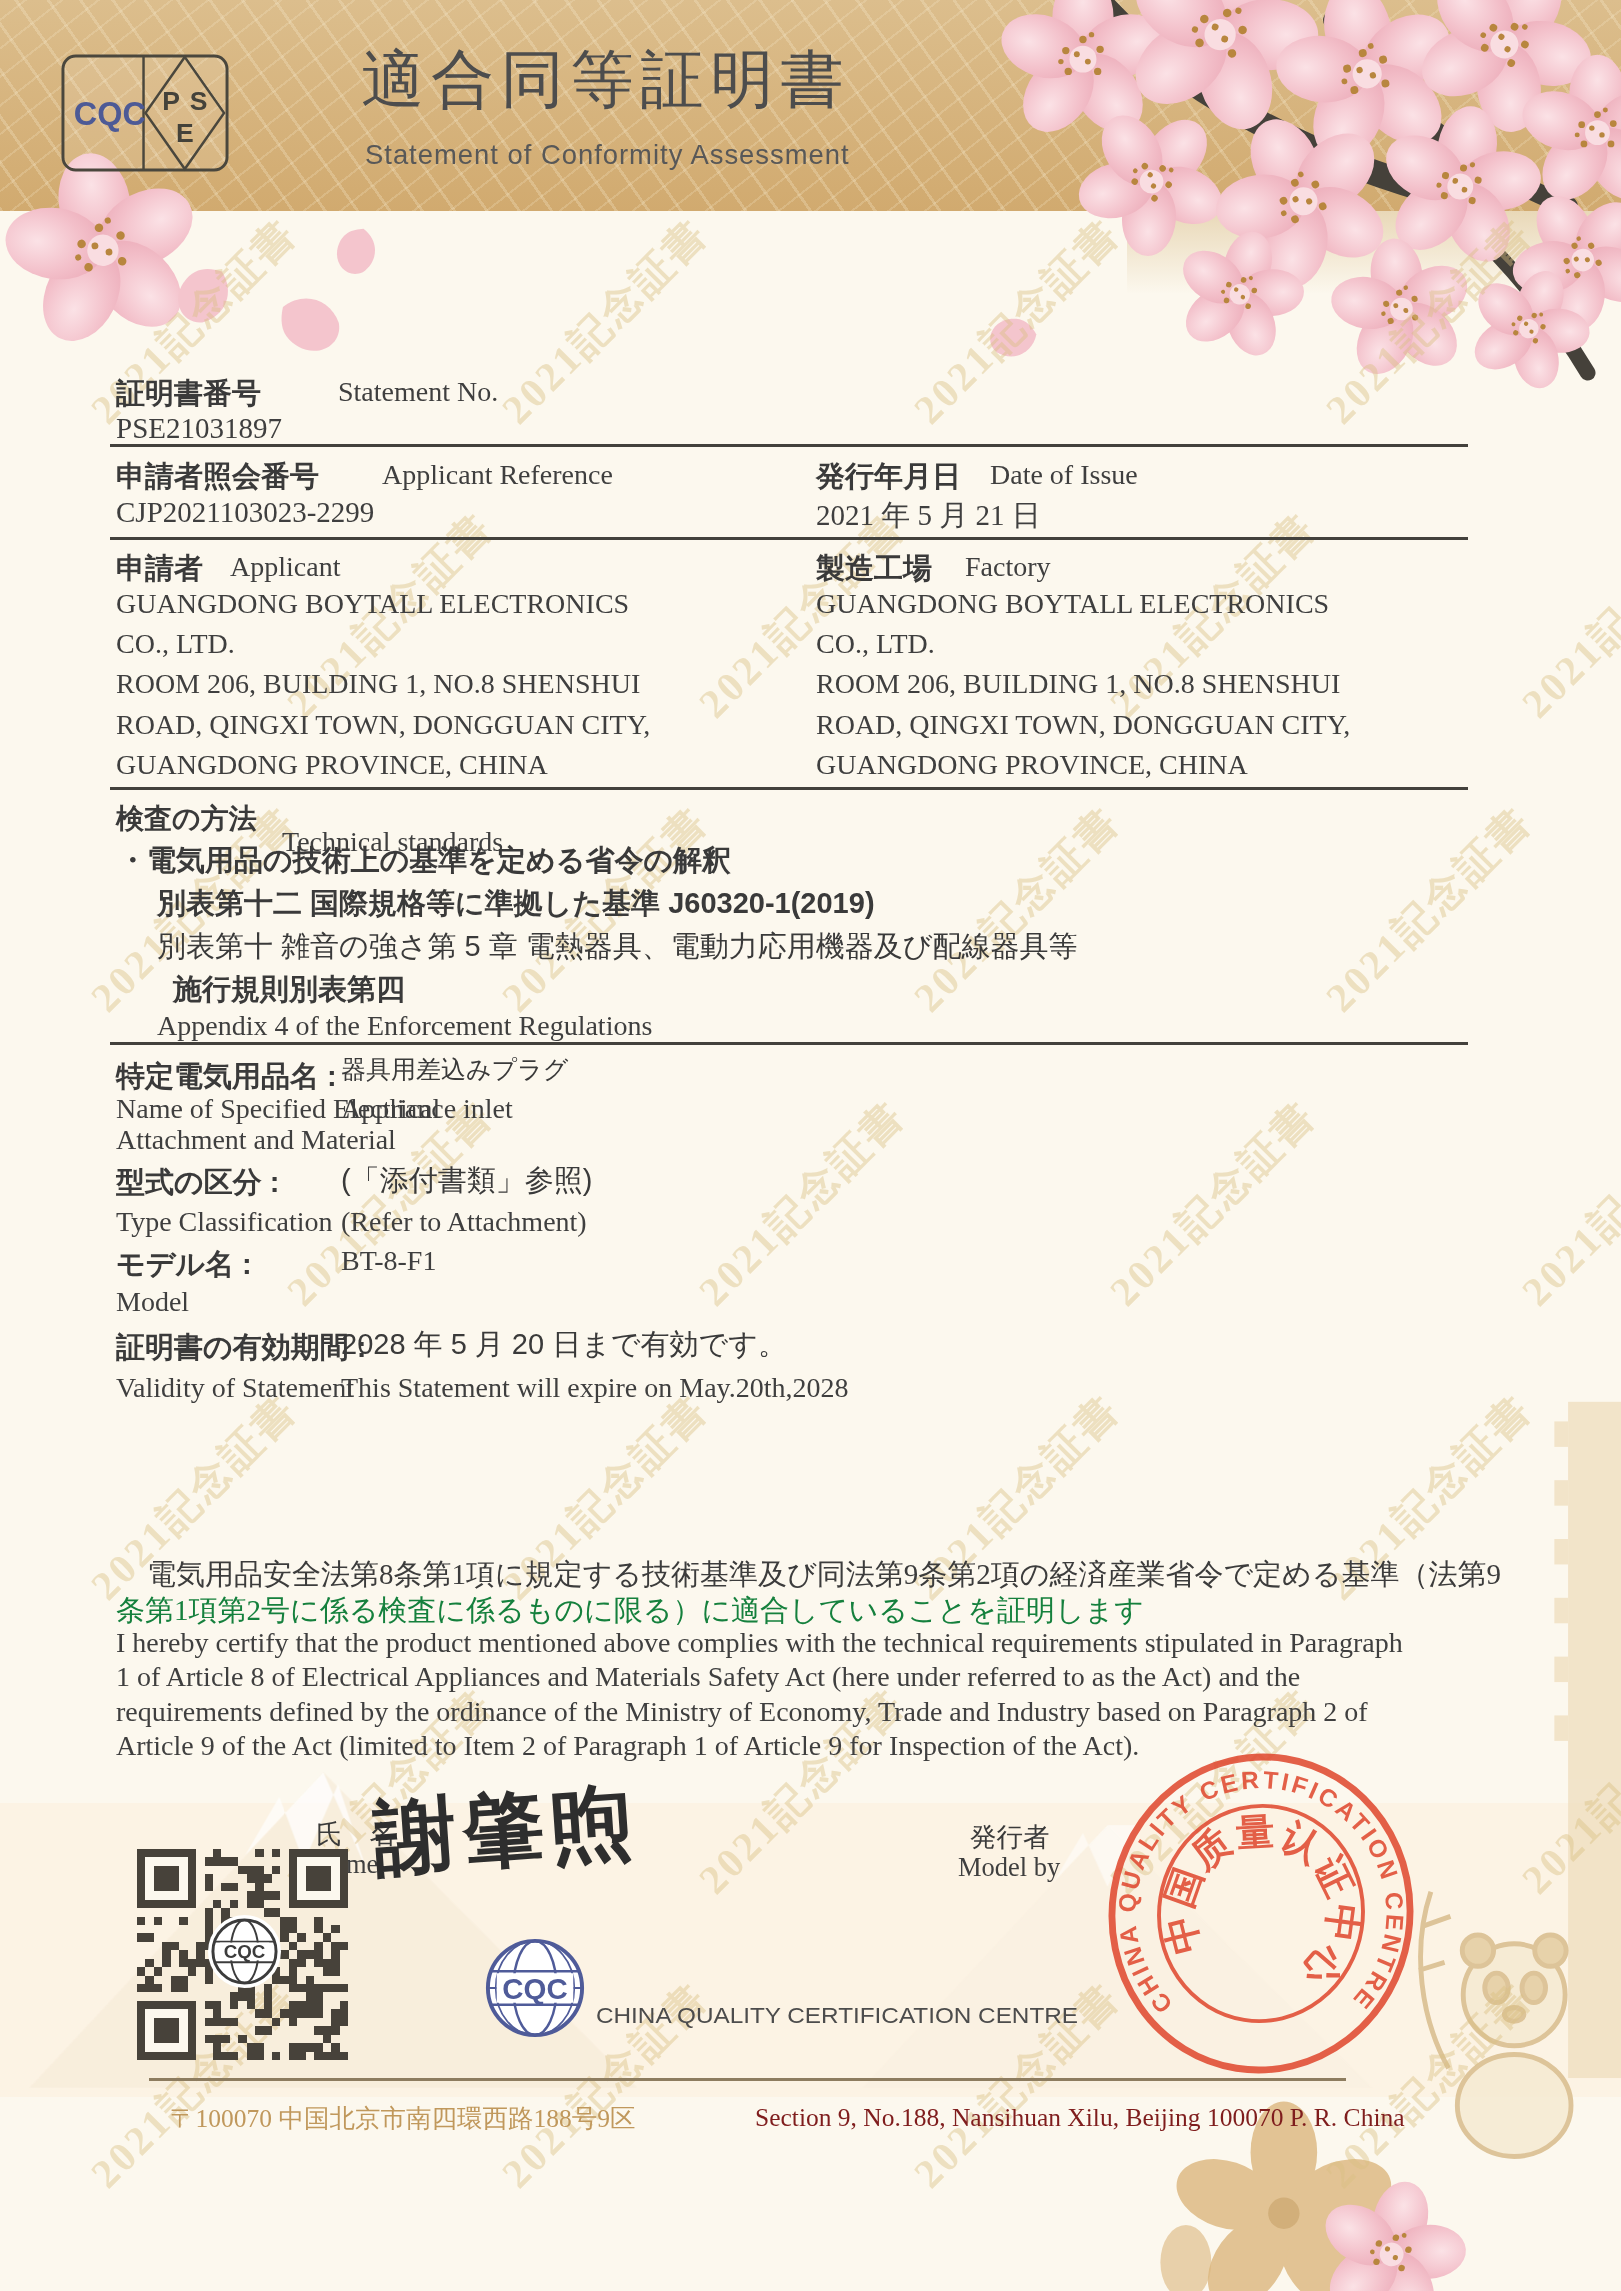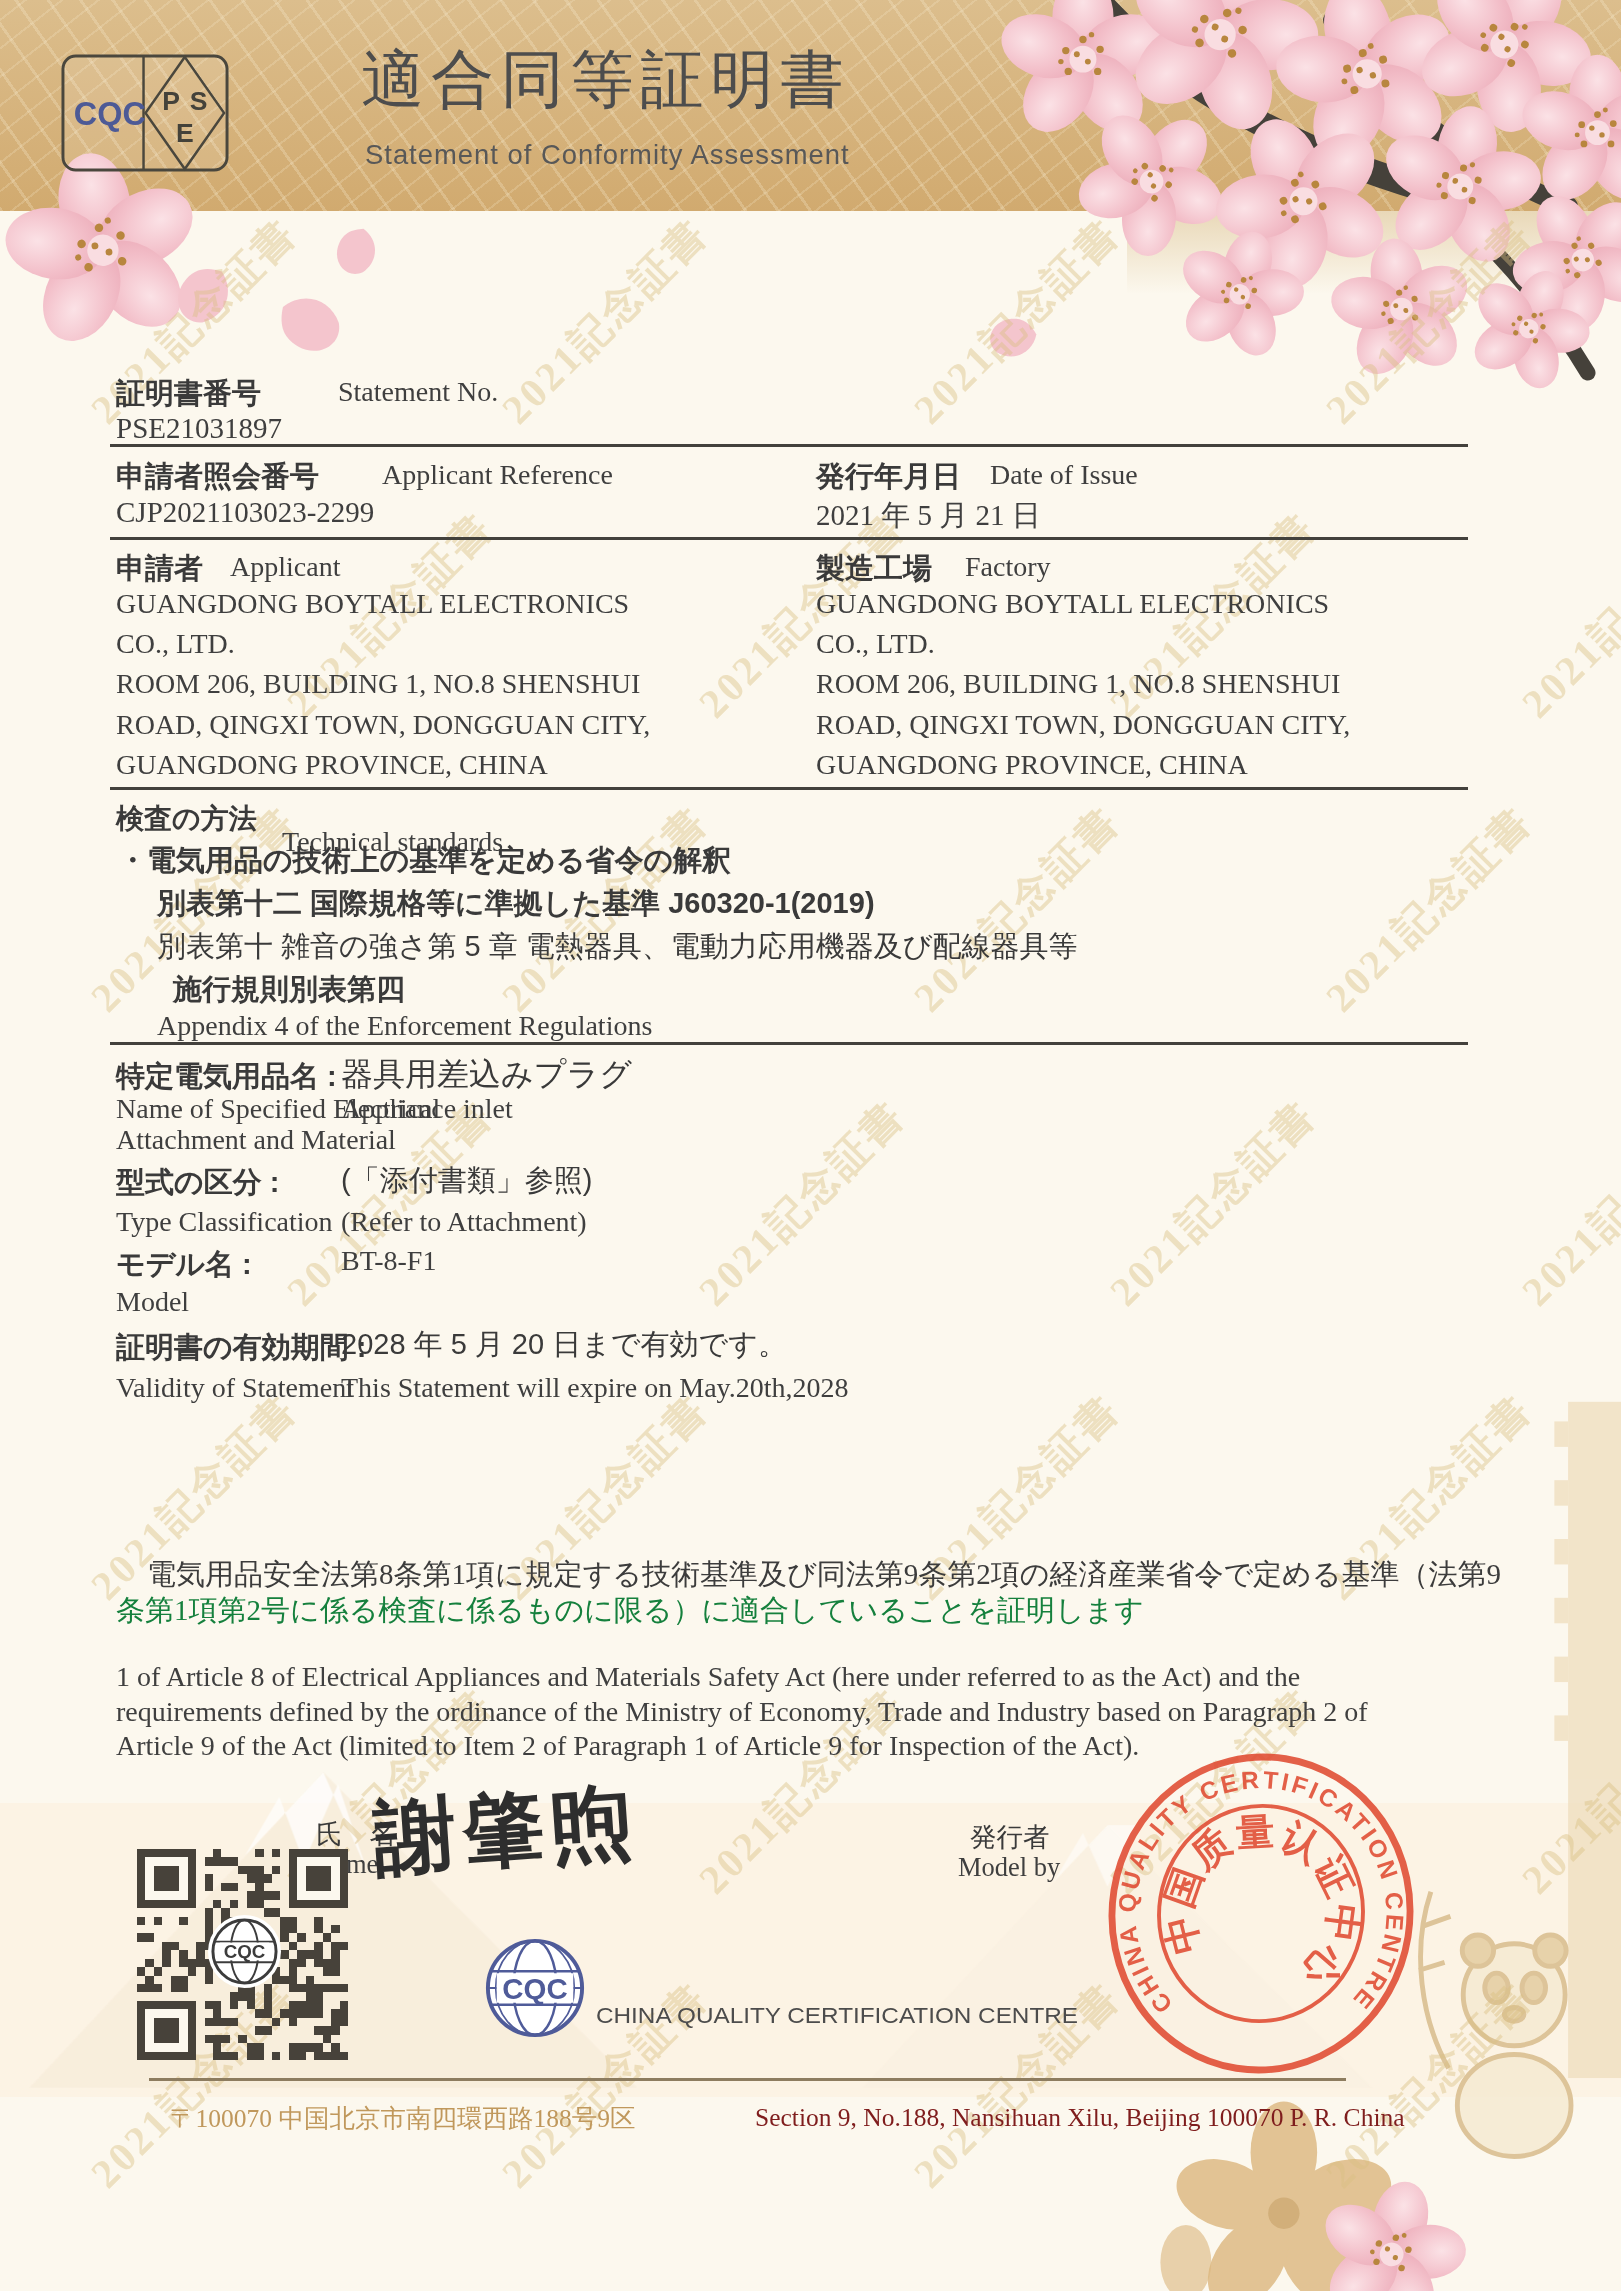--- a/index.html
+++ b/index.html
@@ -212,41 +212,42 @@
   <div class="txt jpb" style="left:116px;top:800px;font-size:28px;">検査の方法</div>
   <div class="txt sf" style="left:270px;top:826px;font-size:28px;margin-left:12px;">Technical standards</div>
   <div class="txt jpb" style="left:118px;top:841px;font-size:29px;">・電気用品の技術上の基準を定める省令の解釈</div>
   <div class="txt jpb" style="left:157px;top:884px;font-size:29px;">別表第十二 国際規格等に準拠した基準 J60320-1(2019)</div>
   <div class="txt jp" style="left:157px;top:927px;font-size:29px;">別表第十 雑音の強さ第 5 章 電熱器具、電動力応用機器及び配線器具等</div>
   <div class="txt jpb" style="left:173px;top:970px;font-size:29px;">施行規則別表第四</div>
   <div class="txt sf" style="left:157px;top:1010px;font-size:28px;">Appendix 4 of the Enforcement Regulations</div>
   <div class="hr" style="top:1042px;"></div>
 
   <div class="txt jpb" style="left:116px;top:1057px;font-size:29px;">特定電気用品名 :</div>
-  <div class="txt jp" style="left:341px;top:1053px;font-size:32px;">器具用差込みプラグ</div>
+  <div class="txt jp" style="left:341px;top:1053px;font-size:25px;">器具用差込みプラグ</div>
   <div class="txt sf" style="left:116px;top:1093px;font-size:28px;">Name of Specified Electrical</div>
   <div class="txt sf" style="left:341px;top:1093px;font-size:28px;">Appliance inlet</div>
   <div class="txt sf" style="left:116px;top:1124px;font-size:28px;">Attachment and Material</div>
 
   <div class="txt jpb" style="left:116px;top:1163px;font-size:29px;">型式の区分 :</div>
   <div class="txt jp" style="left:341px;top:1161px;font-size:29px;">(「添付書類」参照)</div>
   <div class="txt sf" style="left:116px;top:1206px;font-size:28px;">Type Classification</div>
   <div class="txt sf" style="left:341px;top:1206px;font-size:28px;">(Refer to Attachment)</div>
 
   <div class="txt jpb" style="left:116px;top:1245px;font-size:29px;">モデル名 :</div>
   <div class="txt sf" style="left:341px;top:1245px;font-size:28px;">BT-8-F1</div>
   <div class="txt sf" style="left:116px;top:1286px;font-size:28px;">Model</div>
 
   <div class="txt jpb" style="left:116px;top:1328px;font-size:29px;">証明書の有効期間 :</div>
   <div class="txt jp" style="left:341px;top:1325px;font-size:29px;">2028 年 5 月 20 日まで有効です。</div>
   <div class="txt sf" style="left:116px;top:1372px;font-size:28px;">Validity of Statement</div>
   <div class="txt sf" style="left:341px;top:1372px;font-size:28px;">This Statement will expire on May.20th,2028</div>
 
   <div class="txt sf" style="left:147px;top:1555px;font-size:29px;color:#3c3c3c;">電気用品安全法第8条第1項に規定する技術基準及び同法第9条第2項の経済産業省令で定める基準（法第9</div>
   <div class="txt sf" style="left:116px;top:1591px;font-size:29px;color:#15803d;">条第1項第2号に係る検査に係るものに限る）に適合していることを証明します</div>
+  <div class="txt sf" style="left:116px;top:1627px;font-size:28px;">I hereby certify that the product mentioned above complies with the technical requirements stipulated in Paragraph</div>
   <div class="txt sf" style="left:116px;top:1661px;font-size:28px;">1 of Article 8 of Electrical Appliances and Materials Safety Act (here under referred to as the Act) and the</div>
   <div class="txt sf" style="left:116px;top:1696px;font-size:28px;">requirements defined by the ordinance of the Ministry of Economy, Trade and Industry based on Paragraph 2 of</div>
   <div class="txt sf" style="left:116px;top:1730px;font-size:28px;">Article 9 of the Act (limited to Item 2 of Paragraph 1 of Article 9 for Inspection of the Act).</div>
 
   <div class="txt jp" style="left:316px;top:1816px;font-size:26.5px;letter-spacing:9.8px;">氏 名</div>
   <div class="txt sf" style="left:315px;top:1849px;font-size:26.5px;">Name</div>
   <div class="txt sf" style="left:374px;top:1776px;font-size:82px;font-weight:bold;color:#2e2e2e;transform:rotate(-4deg);letter-spacing:5.9px;">謝肇煦</div>
 
   <div class="txt jp" style="left:970px;top:1819px;font-size:26.5px;">発行者</div>
   <div class="txt sf" style="left:958px;top:1852px;font-size:26.5px;">Model by</div>

